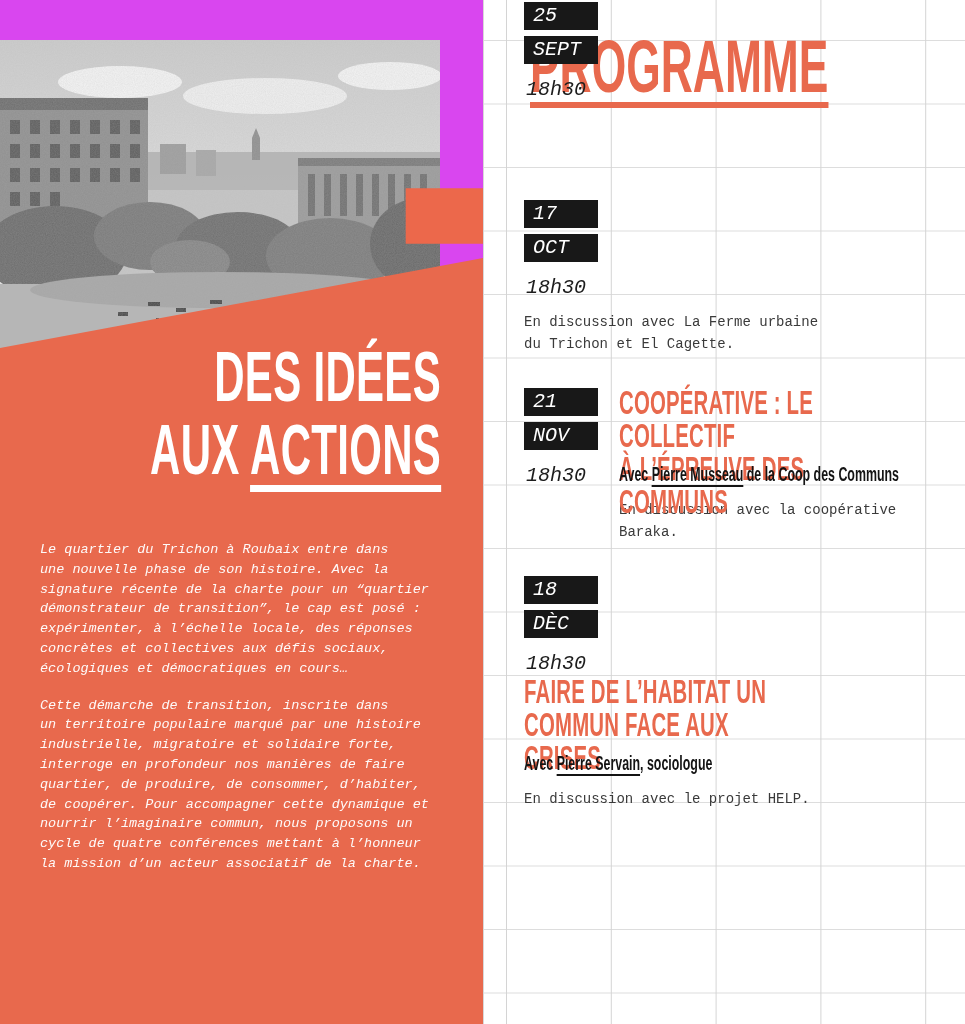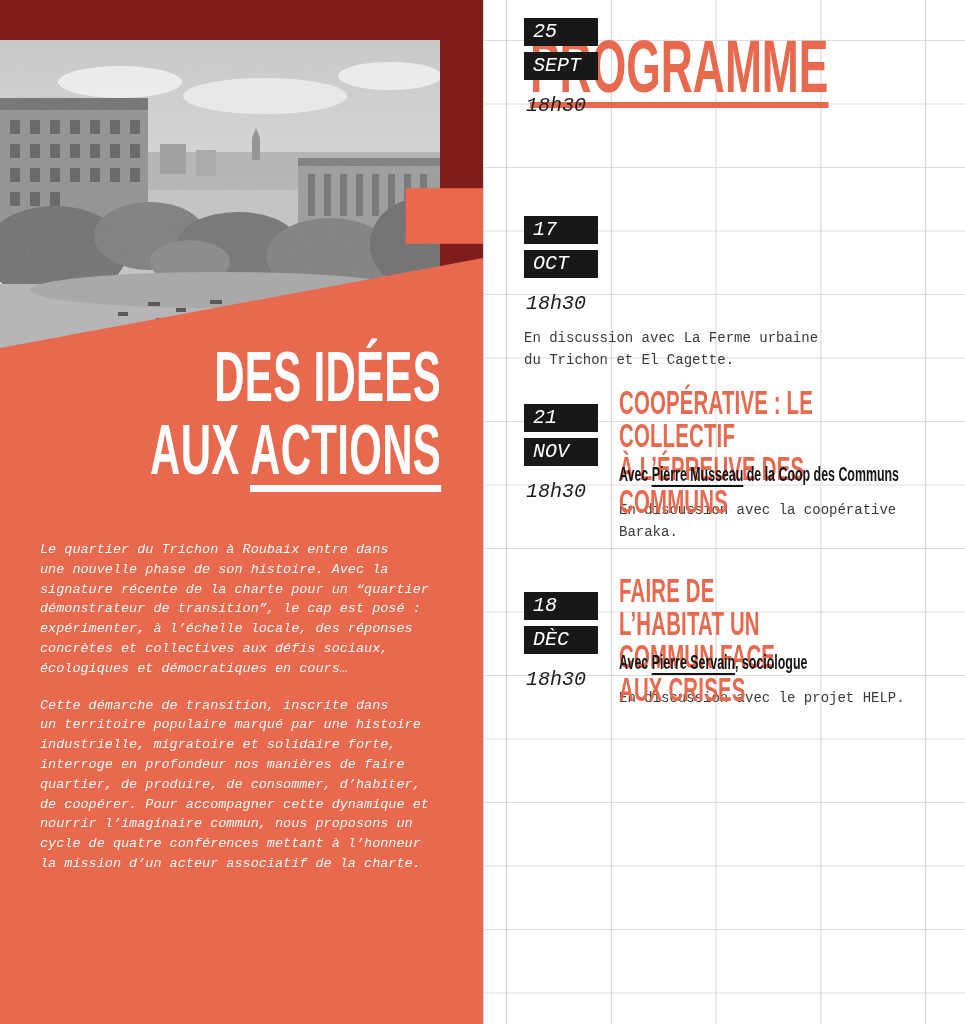--- a/index.html
+++ b/index.html
@@ -4,21 +4,21 @@
 <style>
   html,body{margin:0;padding:0;}
   body{
     width:965px;height:1024px;position:relative;background:#ffffff;overflow:hidden;
     font-family:"Liberation Sans","DejaVu Sans",sans-serif;
     -webkit-font-smoothing:antialiased;
   }
   .page{position:absolute;inset:0;overflow:hidden;}
 
   
-  .left-panel{position:absolute;left:0;top:0;width:483px;height:1024px;background:#7f1d1d;}
+  .left-panel{position:absolute;left:0;top:0;width:483px;height:1024px;background:#d946ef;}
   .photo{position:absolute;left:0;top:40px;width:440px;height:320px;}
   .photo svg{display:block;width:100%;height:100%;filter:contrast(1.04);}
   .arrow-icon{position:absolute;left:358px;top:56px;width:60px;height:52px;}
   .orange-wedge{
     position:absolute;inset:0;background:#E8694D;
     clip-path:polygon(0 348px,483px 258px,483px 1024px,0 1024px);
   }
   .main-title{
     position:absolute;top:341px;right:42px;margin:0;text-align:right;
     color:#ffffff;font-weight:bold;font-size:70px;line-height:73px;letter-spacing:.5px;
@@ -45,24 +45,24 @@
     border-left:1px solid #d8d8d8;box-sizing:border-box;
   }
   .program-heading{position:absolute;left:46px;top:30px;margin:0;
     font-size:74px;line-height:74px;font-weight:bold;color:#E8694D;white-space:nowrap;}
   .condL{display:inline-block;transform:scaleX(0.60);transform-origin:0 50%;white-space:pre-line;}
   .program-heading .condL{text-decoration:underline;text-decoration-thickness:6px;text-underline-offset:10px;}
 
   .event{position:absolute;left:40px;width:430px;display:flex;}
   .event:nth-of-type(2){top:198px;flex-direction:column;}
   .event:nth-of-type(3){top:386px;}
-  .event:nth-of-type(4){top:574px;}
+  .event:nth-of-type(4){top:574px;flex-direction:column;}
   .event:nth-of-type(5){top:764px;}
 
-  .date-col{width:95px;flex:none;padding-top:18px;}
+  .date-col{width:95px;flex:none;padding-top:2px;}
   .date-box{
     width:74px;height:28px;box-sizing:border-box;background:#181818;color:#ffffff;
     font-family:"Liberation Mono","DejaVu Sans Mono",monospace;font-style:italic;
     font-size:20px;line-height:27px;padding-left:9px;margin-bottom:6px;
   }
   .date-time{
     font-family:"Liberation Mono","DejaVu Sans Mono",monospace;font-style:italic;
     font-size:20px;color:#1d1d1d;margin-top:14px;padding-left:2px;
   }
   .event-body{flex:1;min-width:0;}

